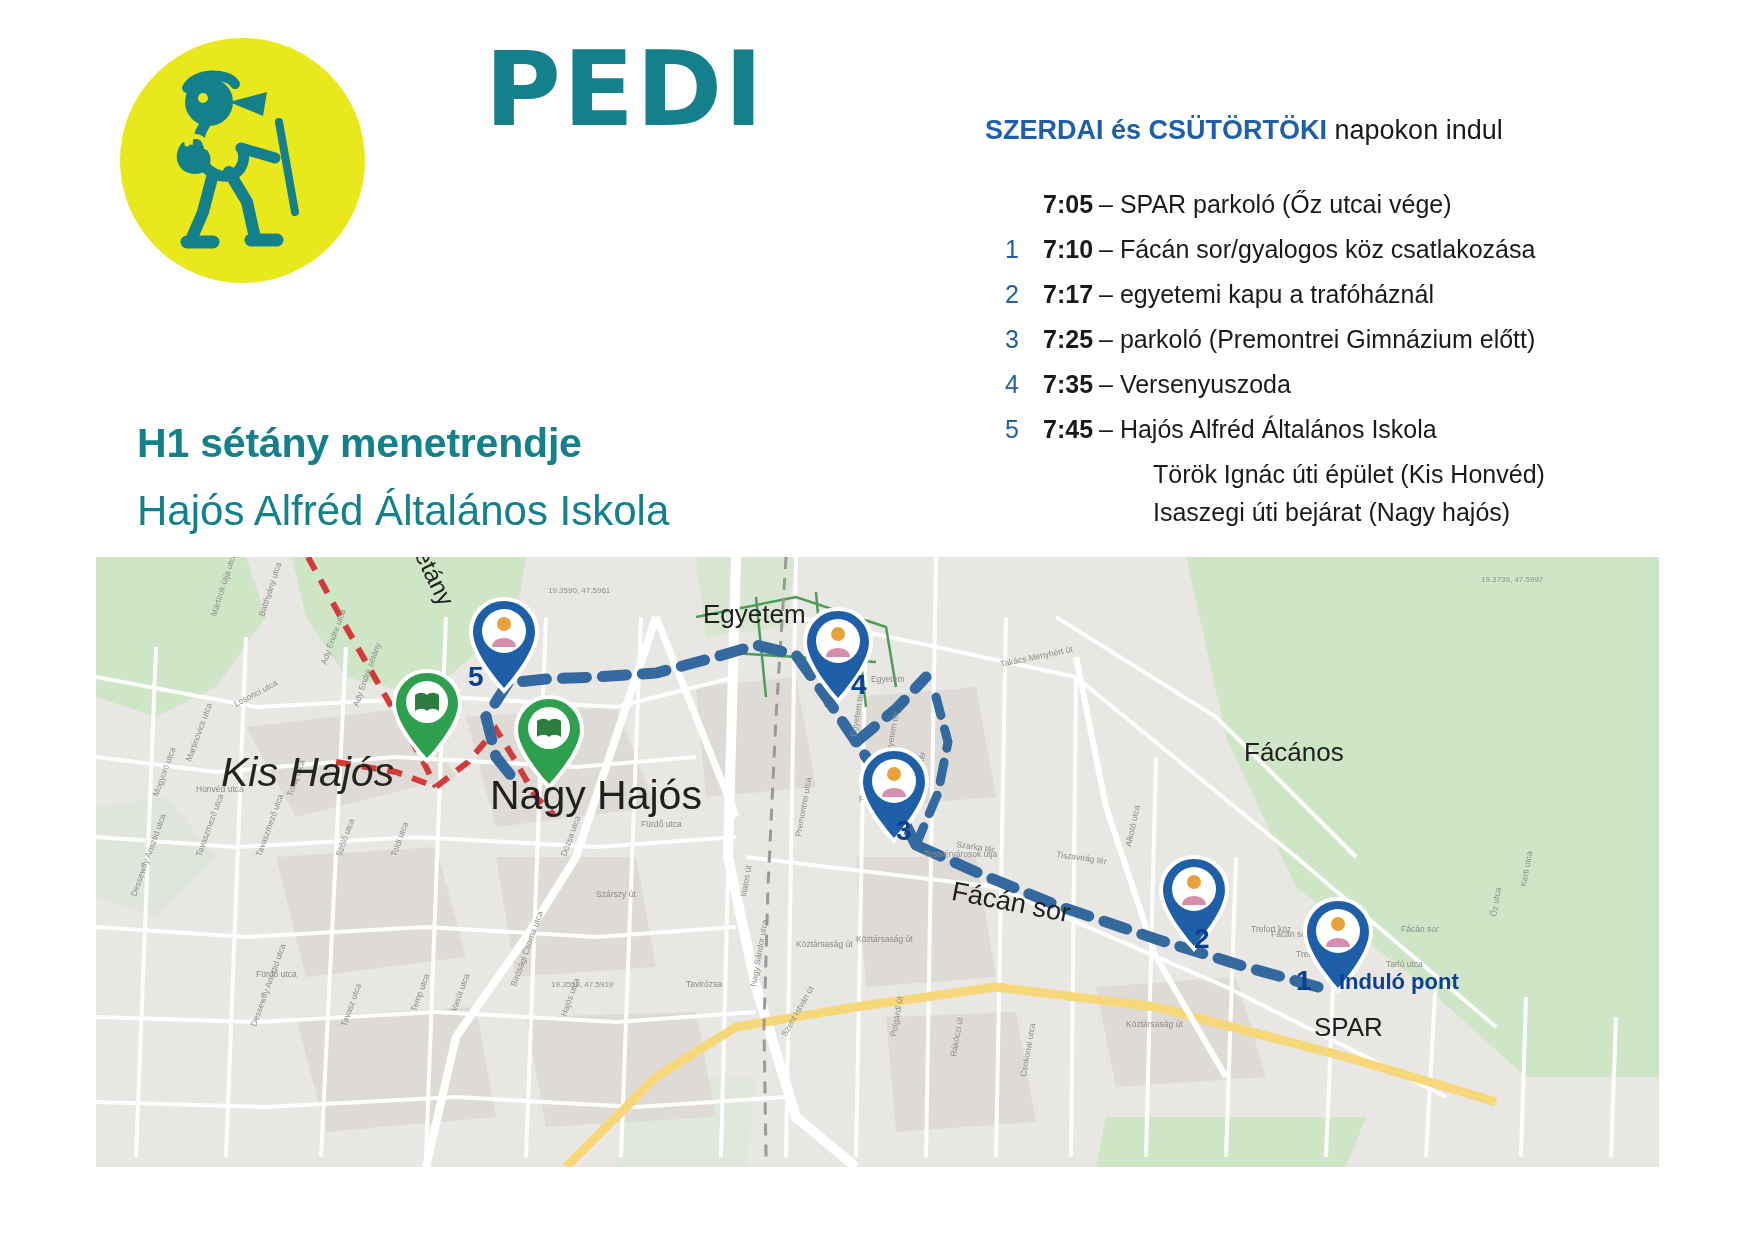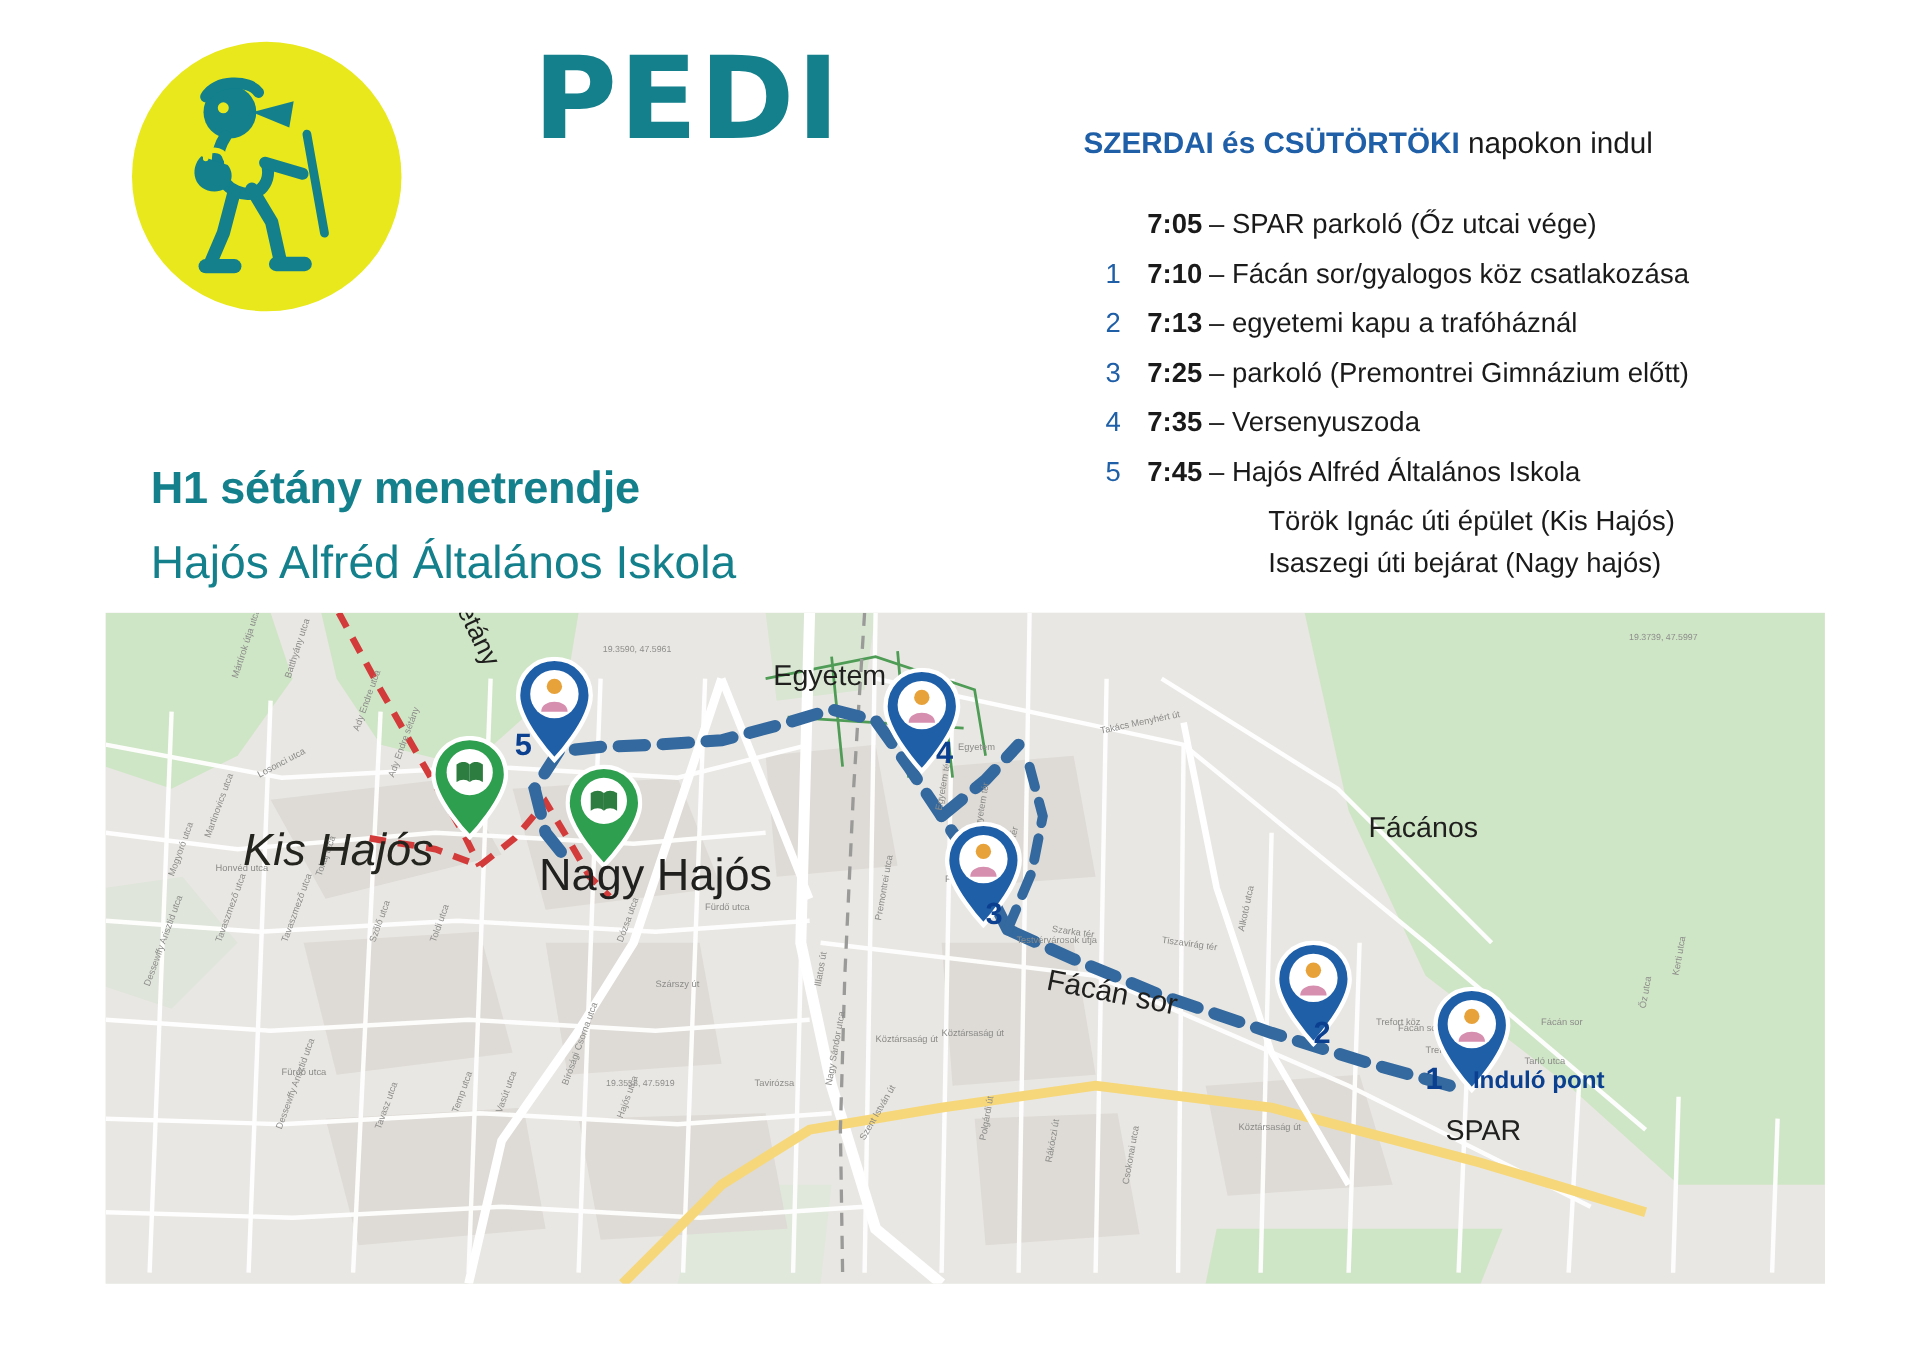--- a/index.html
+++ b/index.html
@@ -239,39 +239,39 @@
       <span class="stop-time">7:05</span>
       <span class="stop-desc">– SPAR parkoló (Őz utcai vége)</span>
     </div>
     <div class="stop-row">
       <span class="stop-num">1</span>
       <span class="stop-time">7:10</span>
       <span class="stop-desc">– Fácán sor/gyalogos köz csatlakozása</span>
     </div>
     <div class="stop-row">
       <span class="stop-num">2</span>
-      <span class="stop-time">7:13</span>
+      <span class="stop-time">7:17</span>
       <span class="stop-desc">– egyetemi kapu a trafóháznál</span>
     </div>
     <div class="stop-row">
       <span class="stop-num">3</span>
       <span class="stop-time">7:25</span>
       <span class="stop-desc">– parkoló (Premontrei Gimnázium előtt)</span>
     </div>
     <div class="stop-row">
       <span class="stop-num">4</span>
       <span class="stop-time">7:35</span>
       <span class="stop-desc">– Versenyuszoda</span>
     </div>
     <div class="stop-row">
       <span class="stop-num">5</span>
       <span class="stop-time">7:45</span>
       <span class="stop-desc">– Hajós Alfréd Általános Iskola</span>
     </div>
-    <div class="stop-extra">Török Ignác úti épület (Kis Hajós)</div>
+    <div class="stop-extra">Török Ignác úti épület (Kis Honvéd)</div>
     <div class="stop-extra">Isaszegi úti bejárat (Nagy hajós)</div>
   </div>
 
   <div class="map">
     <svg width="1563" height="610" viewBox="0 0 1563 610" aria-hidden="true">
 
       <rect x="0" y="0" width="1563" height="610" fill="#e9e7e3"></rect>
 
       <path d="M0 0 H150 L170 60 L120 130 L60 160 L0 140 Z" fill="#cfe6c6"></path>
       <path d="M196 0 H430 L420 60 L330 140 L250 120 L210 60 Z" fill="#cfe6c6"></path>

